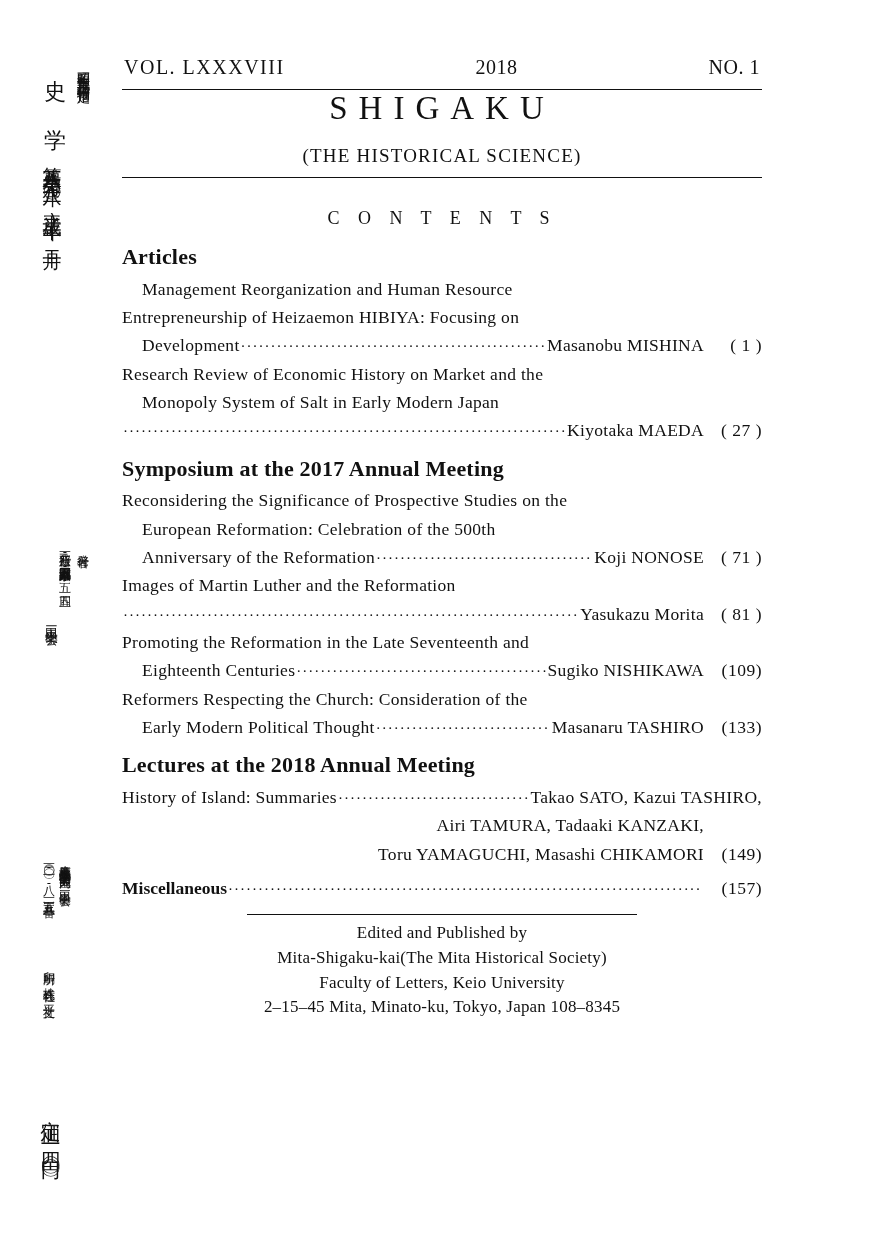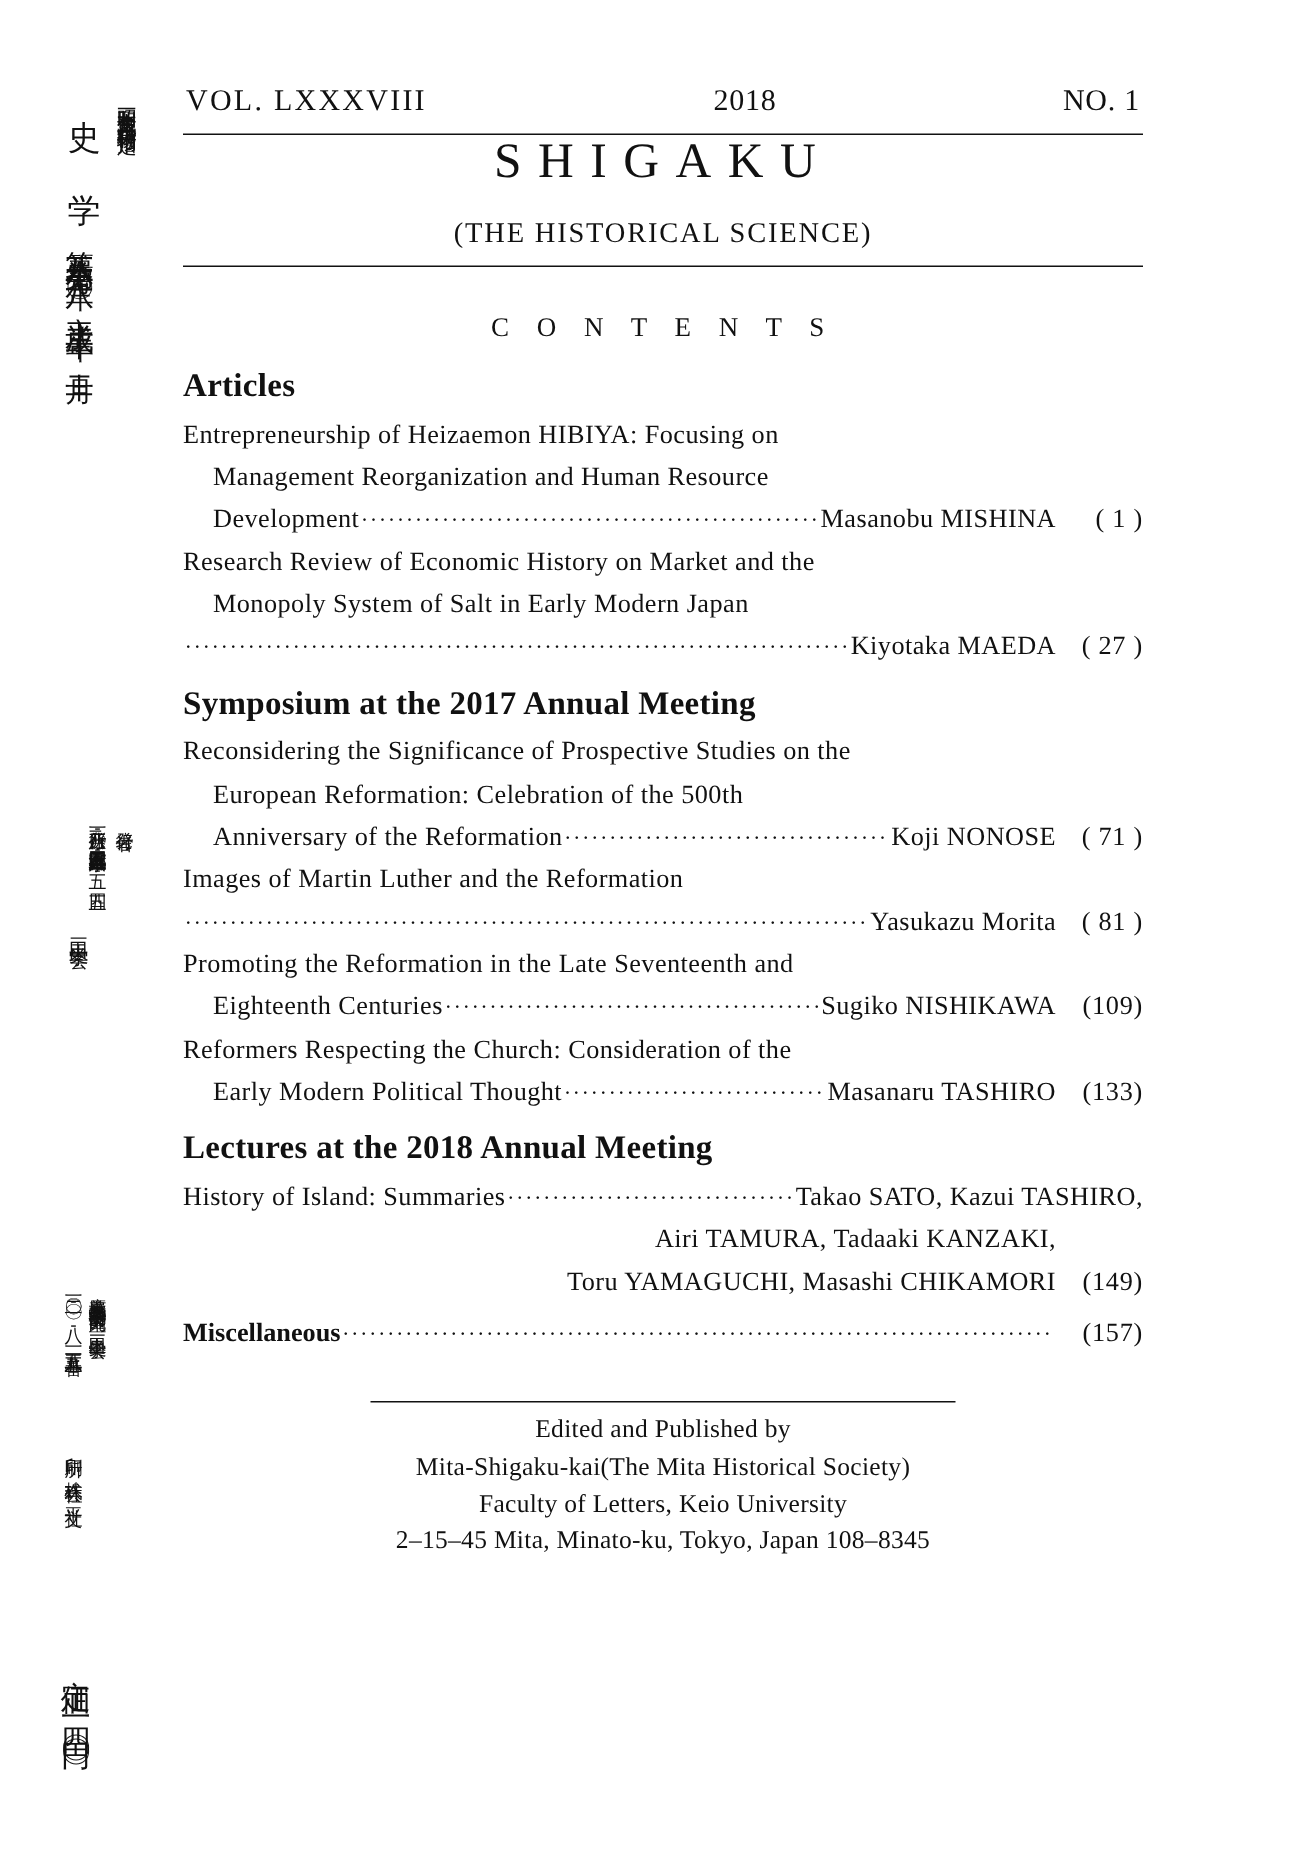--- a/index.html
+++ b/index.html
@@ -203,21 +203,21 @@
     margin-top: 6px;
   }
   .misc-label {
     font-weight: bold;
     font-size: 17.5px;
     flex: none;
   }
 
   
   .footer {
-    margin-top: 32px;
+    margin-top: 12px;
     text-align: center;
     font-size: 17px;
     line-height: 1.45;
   }
   .footer-rule {
     width: 390px;
     margin: 0 auto 6px auto;
     border-top: 1.1px solid #111;
   }
   .footer div { letter-spacing: 0.2px; }
@@ -254,25 +254,25 @@
   <div class="rule-bottom"></div>
 
   <div class="contents-heading">C O N T E N T S</div>
 
   <div class="toc">
 
     <div class="section-head">Articles</div>
 
     <div class="entry">
       <div class="line">
-          <span class="txt">Entrepreneurship of Heizaemon HIBIYA: Focusing on</span>
-        </div>
-      <div class="line">
           <span class="indent"></span>
           <span class="txt">Management Reorganization and Human Resource</span>
+        </div>
+      <div class="line">
+          <span class="txt">Entrepreneurship of Heizaemon HIBIYA: Focusing on</span>
         </div>
       <div class="line">
         <span class="indent"></span>
         <span class="txt">Development</span>
         <span class="leader"></span>
         <span class="author">Masanobu MISHINA</span>
         <span class="page">( 1 )</span>
       </div>
     </div>
 

